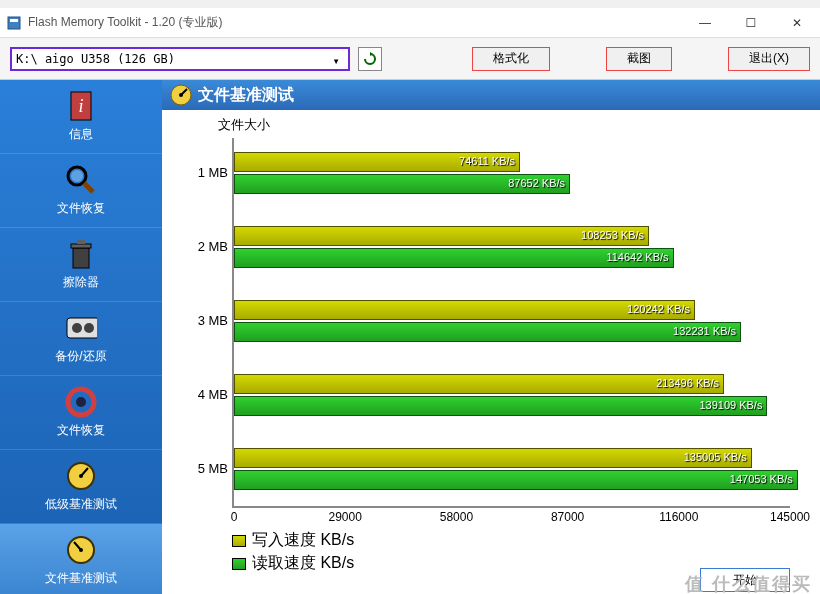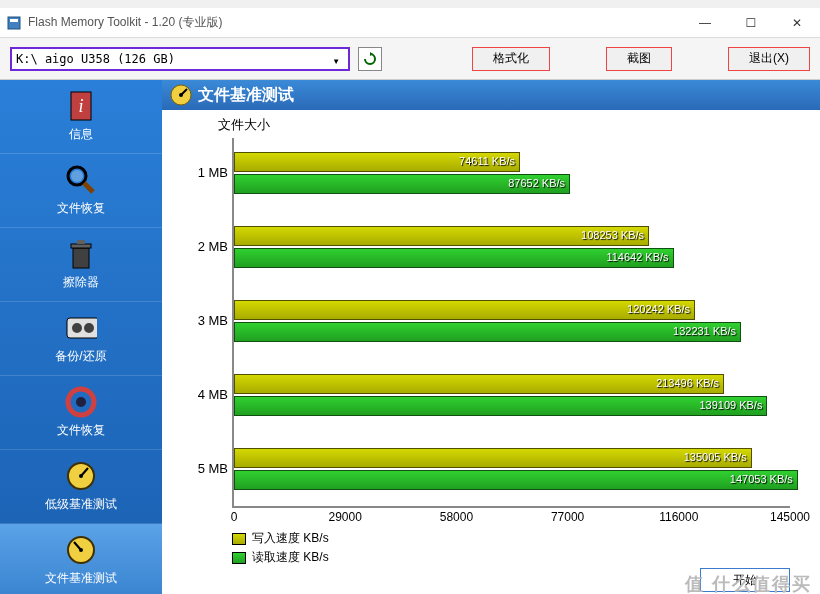--- a/index.html
+++ b/index.html
@@ -31,21 +31,21 @@
 .subtitle { font-size: 13px; margin-bottom: 4px; padding-left: 36px; }
 
 .plot { position: relative; height: 370px; border-left: 2px solid #888; border-bottom: 2px solid #888; margin-left: 50px; margin-right: 10px; }
 .ylabel { position: absolute; left: -50px; width: 44px; text-align: right; font-size: 13px; transform: translateY(-50%); }
 .bargroup { position: absolute; left: 0; }
 .bar { position: relative; height: 20px; background: linear-gradient(to bottom, #d4d800, #a8ac00); margin-bottom: 2px; border: 1px solid #505000; }
 .bar.read { background: linear-gradient(to bottom, #30d030, #20a020); border-color: #105010; }
 .bar-label { position: absolute; right: 4px; top: 2px; color: #fff; font-size: 11px; text-shadow: 1px 1px 1px #000; white-space: nowrap; }
 .xtick { position: absolute; transform: translateX(-50%); }
 
-.legend { margin-left: 50px; margin-top: 22px; font-size: 12px; }
+.legend { margin-left: 50px; margin-top: 22px; font-size: 16px; }
 .legend-row { display: flex; align-items: center; gap: 6px; margin-bottom: 2px; }
 .legend-swatch { width: 14px; height: 12px; border: 1px solid #000; }
 .lw { background: linear-gradient(to bottom, #d4d800, #a8ac00); }
 .lr { background: linear-gradient(to bottom, #30d030, #20a020); }
 
 .start-btn { position: absolute; right: 30px; bottom: 10px; width: 90px; height: 24px; border: 1px solid #3a7ad0; background: #fff; display: flex; align-items: center; justify-content: center; }
 
 .watermark { position: absolute; right: 8px; bottom: 6px; color: #bbb; font-size: 18px; font-weight: bold; letter-spacing: 2px; pointer-events: none; }
 </style>
 </head>
@@ -220,21 +220,21 @@
             <div class="bar" style="width: 93.1069%;">
               <div class="bar-label">135005 KB/s</div>
             </div>
             <div class="bar read" style="width: 101.416%;">
               <div class="bar-label">147053 KB/s</div>
             </div>
           </div>
           <div class="xtick" style="left: 0%; bottom: -18px; position: absolute;">0</div>
           <div class="xtick" style="left: 20%; bottom: -18px; position: absolute;">29000</div>
           <div class="xtick" style="left: 40%; bottom: -18px; position: absolute;">58000</div>
-          <div class="xtick" style="left: 60%; bottom: -18px; position: absolute;">77000</div>
+          <div class="xtick" style="left: 60%; bottom: -18px; position: absolute;">87000</div>
           <div class="xtick" style="left: 80%; bottom: -18px; position: absolute;">116000</div>
           <div class="xtick" style="left: 100%; bottom: -18px; position: absolute;">145000</div>
         </div>
       <div class="legend">
         <div class="legend-row">
             <div class="legend-swatch lw"></div>
             <span>写入速度 KB/s</span>
           </div>
         <div class="legend-row">
             <div class="legend-swatch lr"></div>

